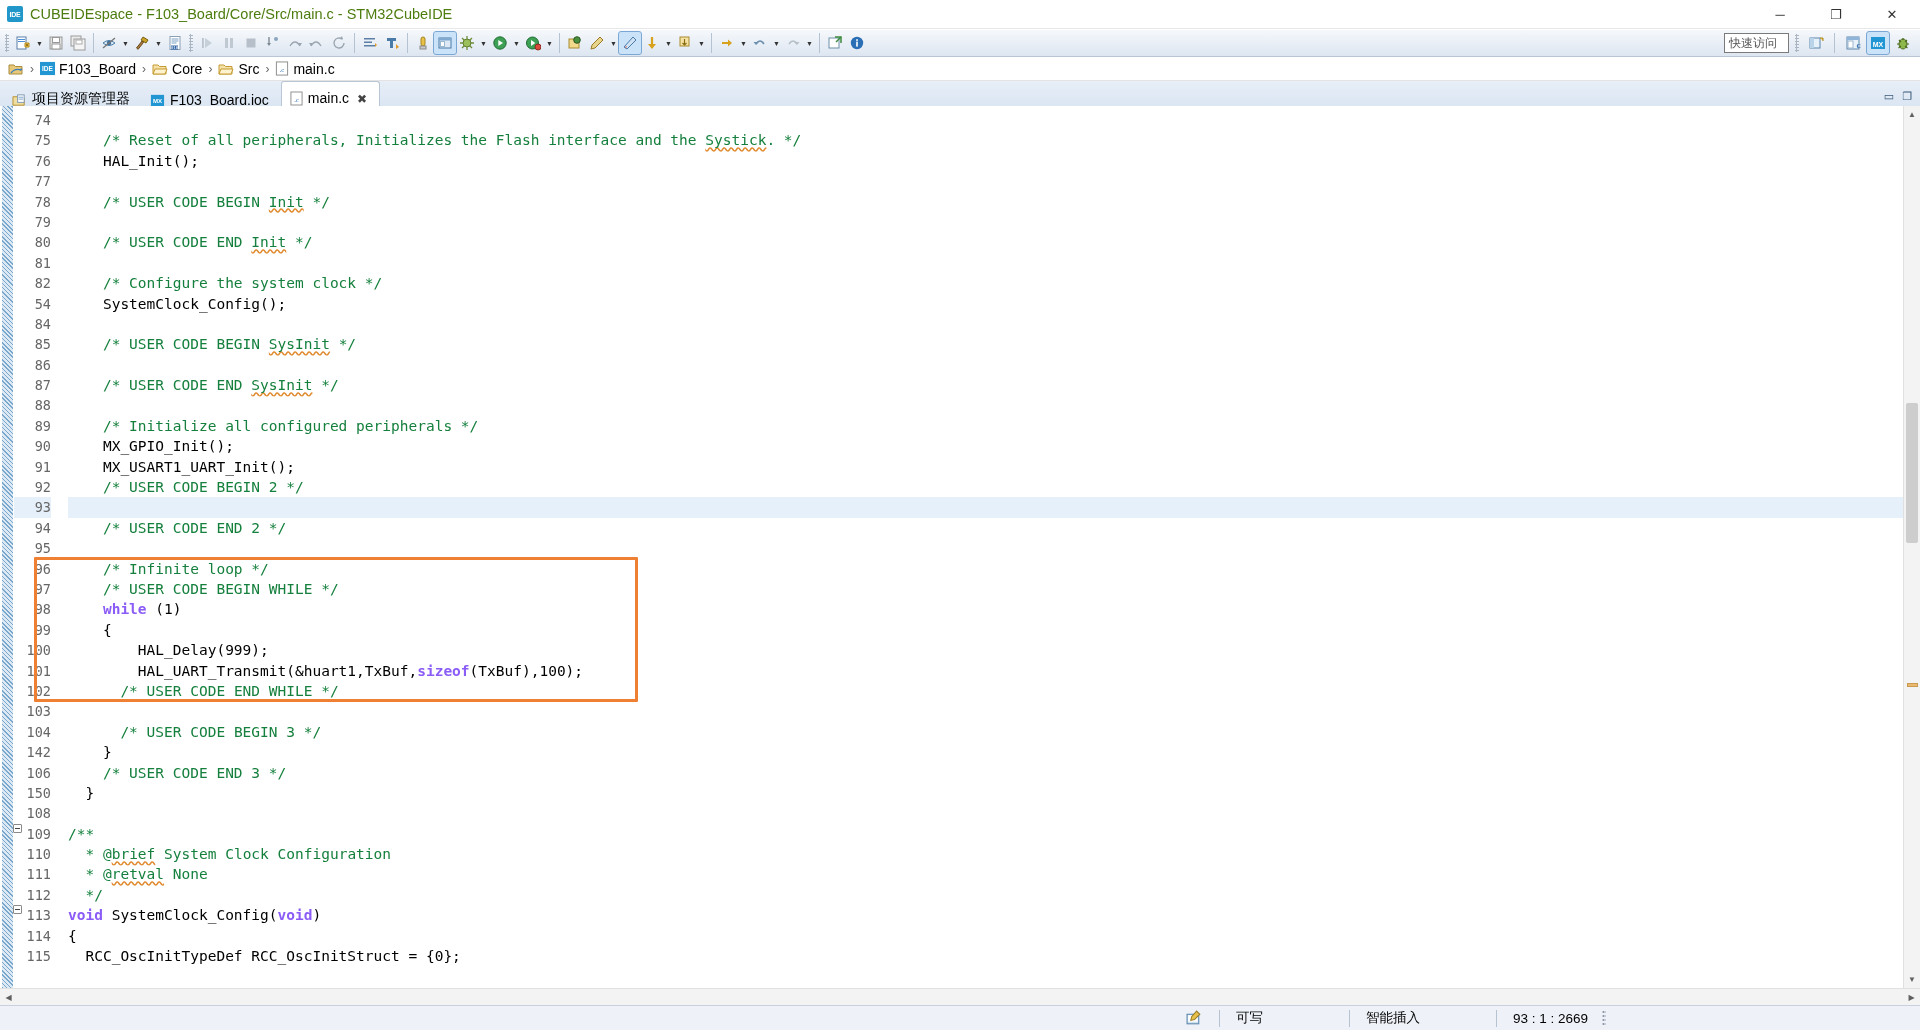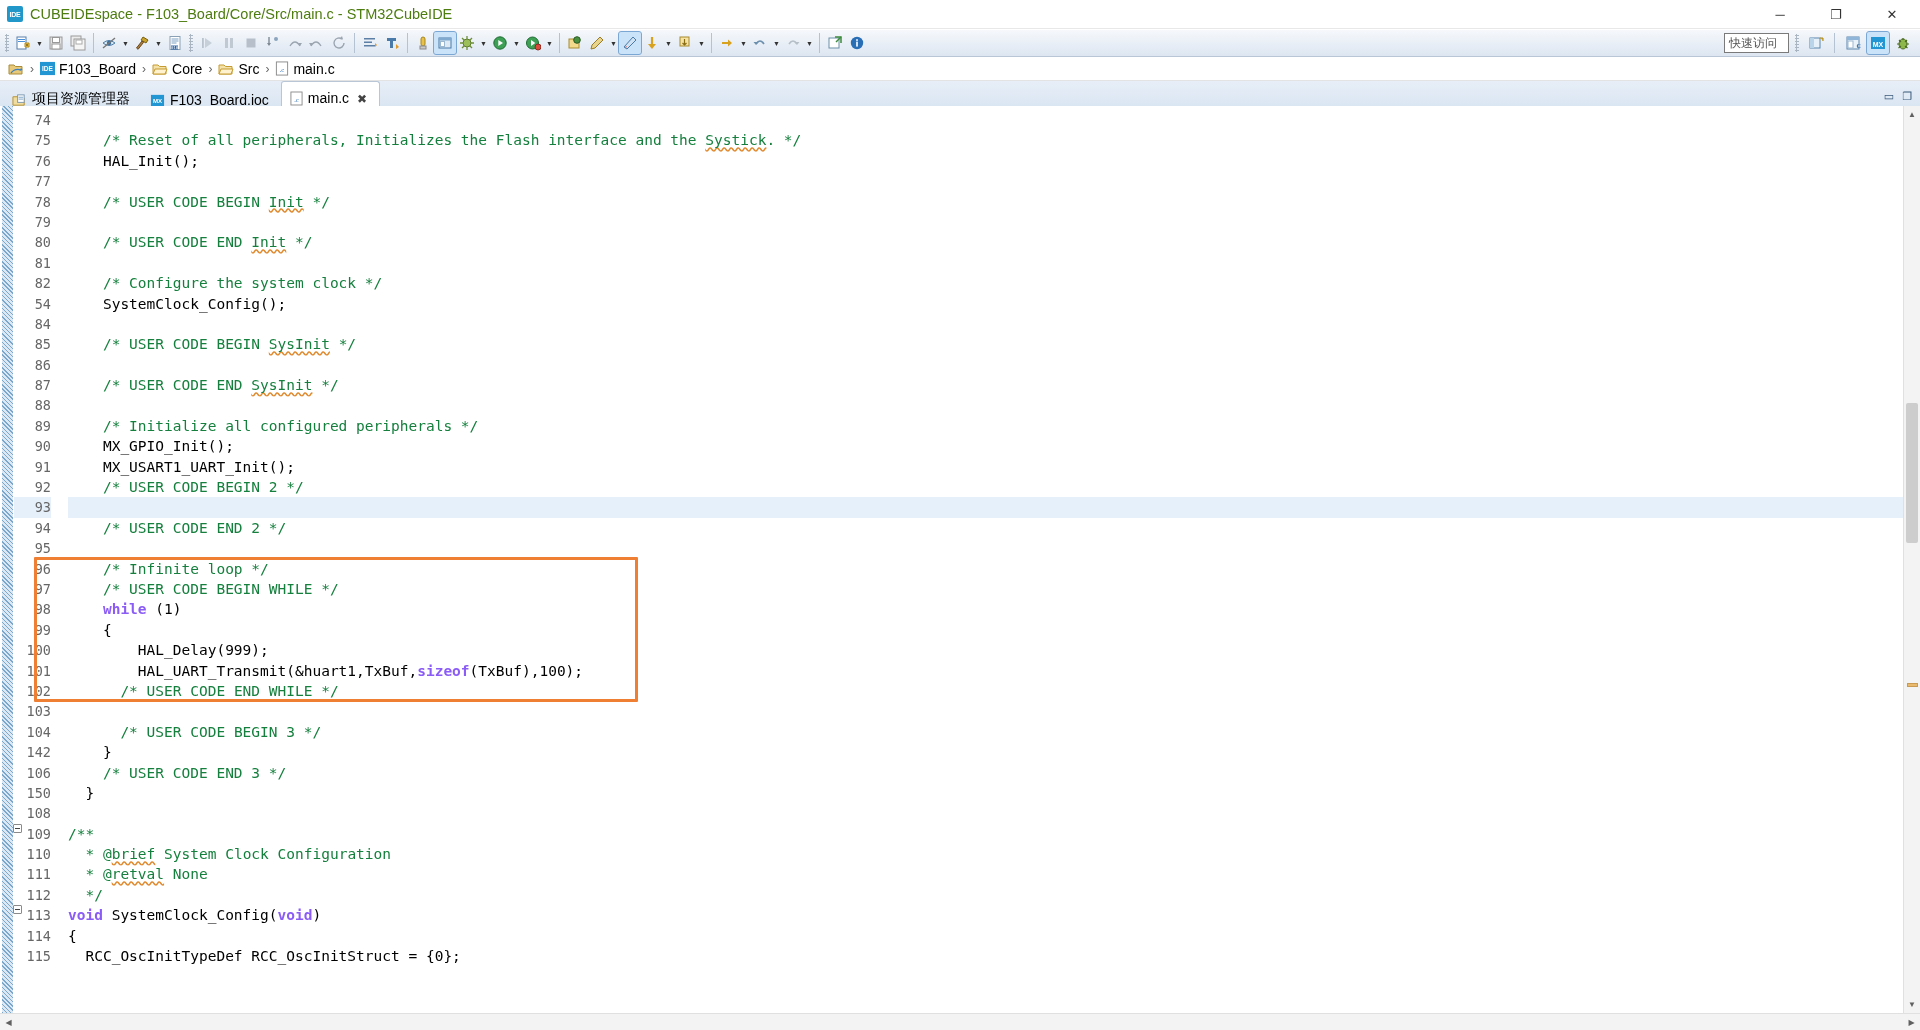--- a/index.html
+++ b/index.html
@@ -597,13 +597,32 @@
       <div class="sb-arrow">▼</div>
     </div>
   </div>
 
   <div class="h-scroll">
     <div class="hs-arrow">◀</div>
     <div class="hs-track"></div>
     <div class="hs-arrow">▶</div>
   </div>
 
+  <div class="statusbar">
+    <div style="width:1180px"></div>
+    <div class="st-cell">
+      <svg width="17" height="17" viewBox="0 0 16 16">
+        <rect x="1" y="4" width="11" height="9" fill="#cfe0ef" stroke="#5b86ad"></rect>
+        <rect x="2" y="5" width="9" height="6" fill="#fff"></rect>
+        <path d="M10 1 l3 3 -5 5 -3.5 .8 .8-3.5z" fill="#e8c14a" stroke="#9a7c28"></path>
+      </svg>
+    </div>
+    <div class="st-sep"></div>
+    <div class="st-cell">可写</div>
+    <div style="width:70px"></div>
+    <div class="st-sep"></div>
+    <div class="st-cell">智能插入</div>
+    <div style="width:60px"></div>
+    <div class="st-sep"></div>
+    <div class="st-cell">93 : 1 : 2669</div>
+    <div class="st-dots"></div>
+  </div>
 </div>
 
 </body></html>

